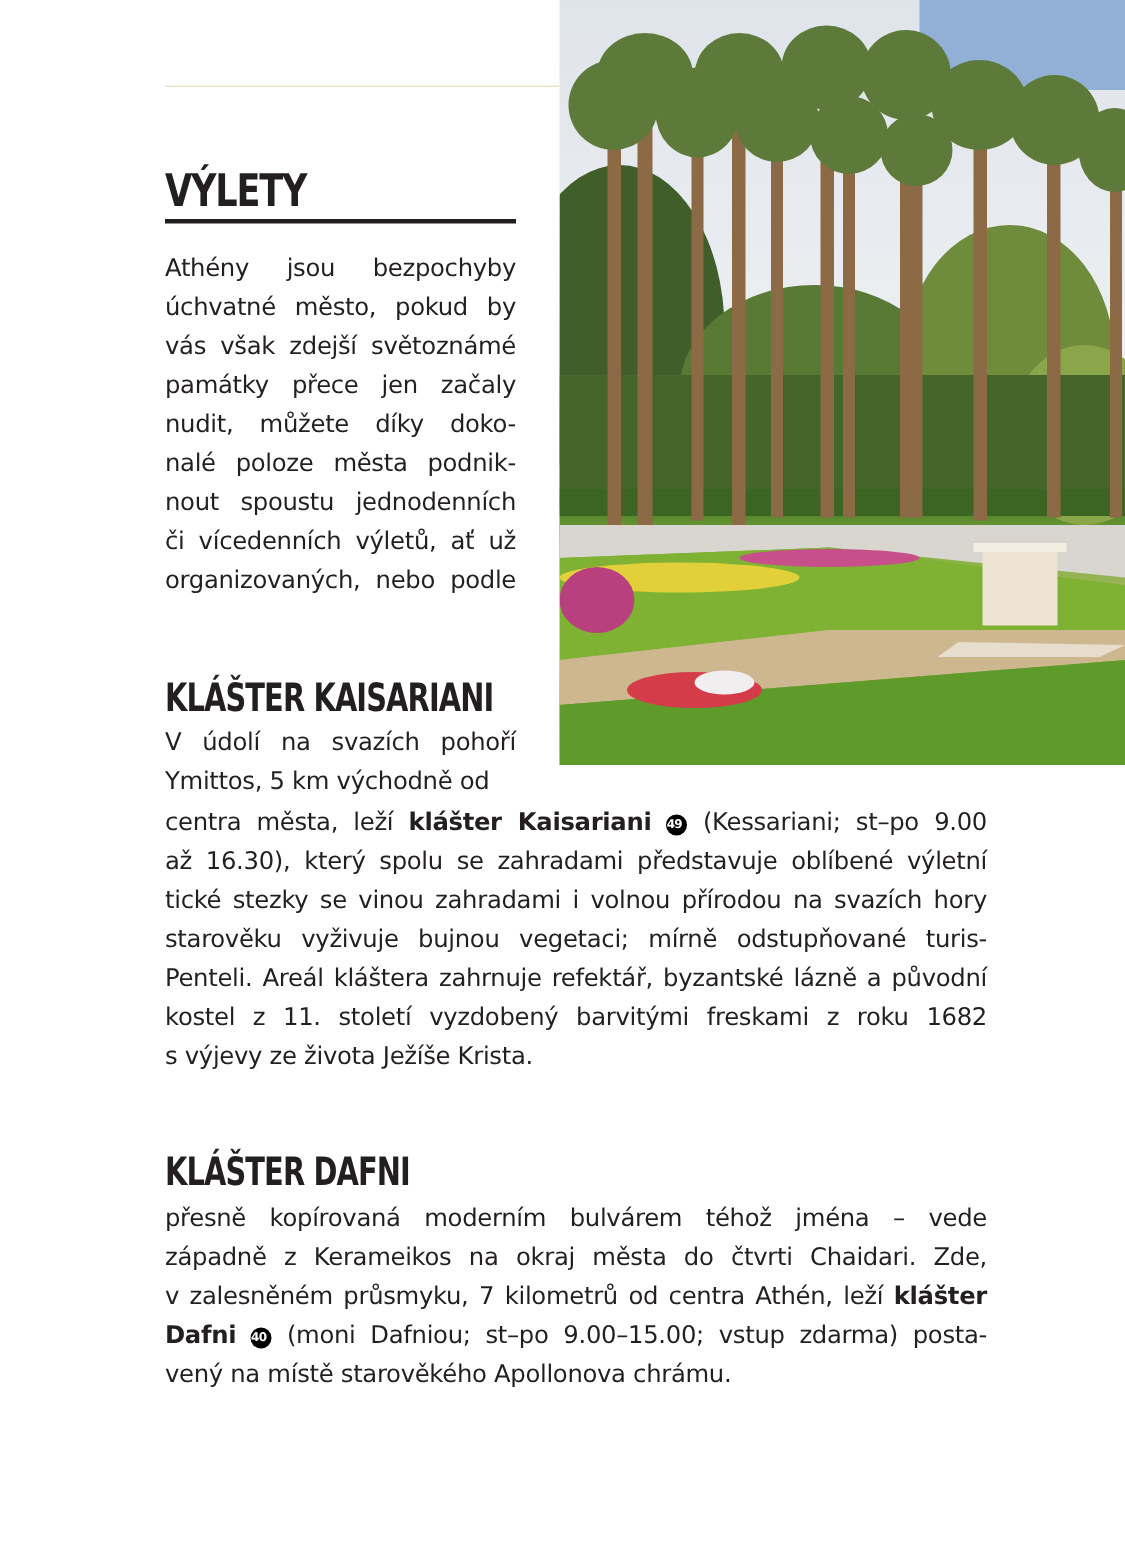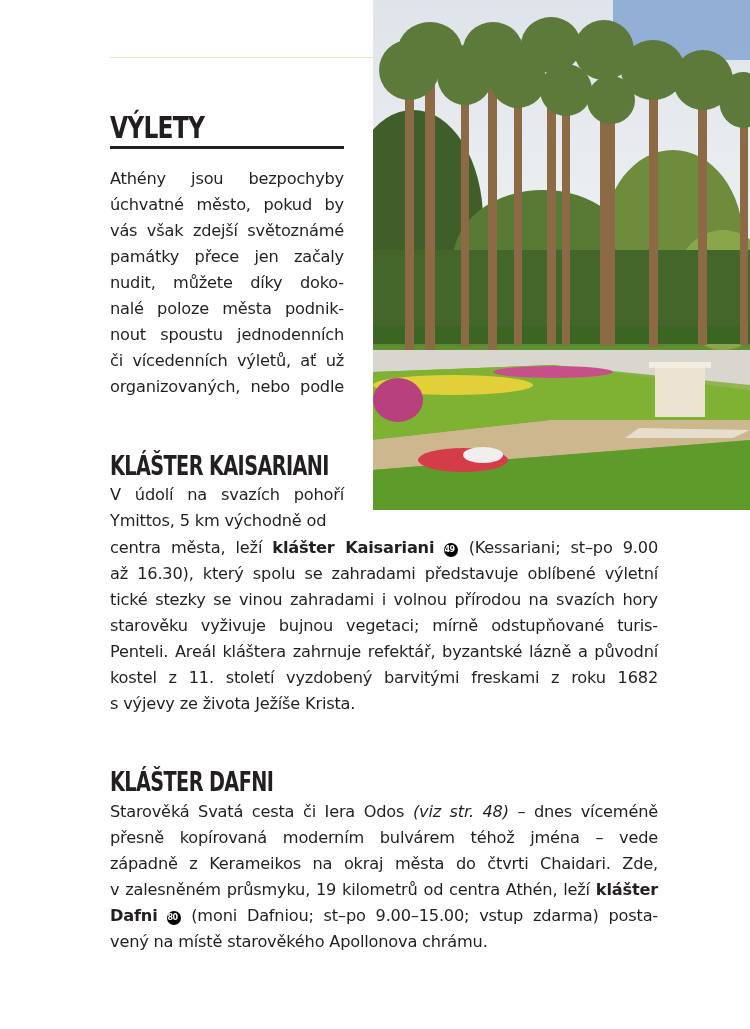--- a/index.html
+++ b/index.html
@@ -130,25 +130,22 @@
   <span class="ln">až 16.30), který spolu se zahradami představuje oblíbené výletní</span>
   <span class="ln">tické stezky se vinou zahradami i volnou přírodou na svazích hory</span>
   <span class="ln">starověku vyživuje bujnou vegetaci; mírně odstupňované turis-</span>
   <span class="ln">Penteli. Areál kláštera zahrnuje refektář, byzantské lázně a původní</span>
   <span class="ln">kostel z 11. století vyzdobený barvitými freskami z roku 1682</span>
   <span class="ln last">s výjevy ze života Ježíše Krista.</span>
 </div>
 
 <div class="h2" style="top:767px;">KLÁŠTER DAFNI</div>
 <div class="para wide" style="top:799px;">
-  <span class="ln">
-    <span>Starověká Svatá cesta či Iera Odos </span><i>(viz str. 48)</i><span> – dnes víceméně</span>
-  </span>
   <span class="ln">přesně kopírovaná moderním bulvárem téhož jména – vede</span>
   <span class="ln">západně z Kerameikos na okraj města do čtvrti Chaidari. Zde,</span>
   <span class="ln">
-    <span>v zalesněném průsmyku, 19 kilometrů od centra Athén, leží </span><b>klášter</b>
+    <span>v zalesněném průsmyku, 7 kilometrů od centra Athén, leží </span><b>klášter</b>
   </span>
   <span class="ln">
-    <b>Dafni</b> <span class="marker">80</span><span> (moni Dafniou; st–po 9.00–15.00; vstup zdarma) posta-</span>
+    <b>Dafni</b> <span class="marker">40</span><span> (moni Dafniou; st–po 9.00–15.00; vstup zdarma) posta-</span>
   </span>
   <span class="ln last">vený na místě starověkého Apollonova chrámu.</span>
 </div>
 
 </body></html>

